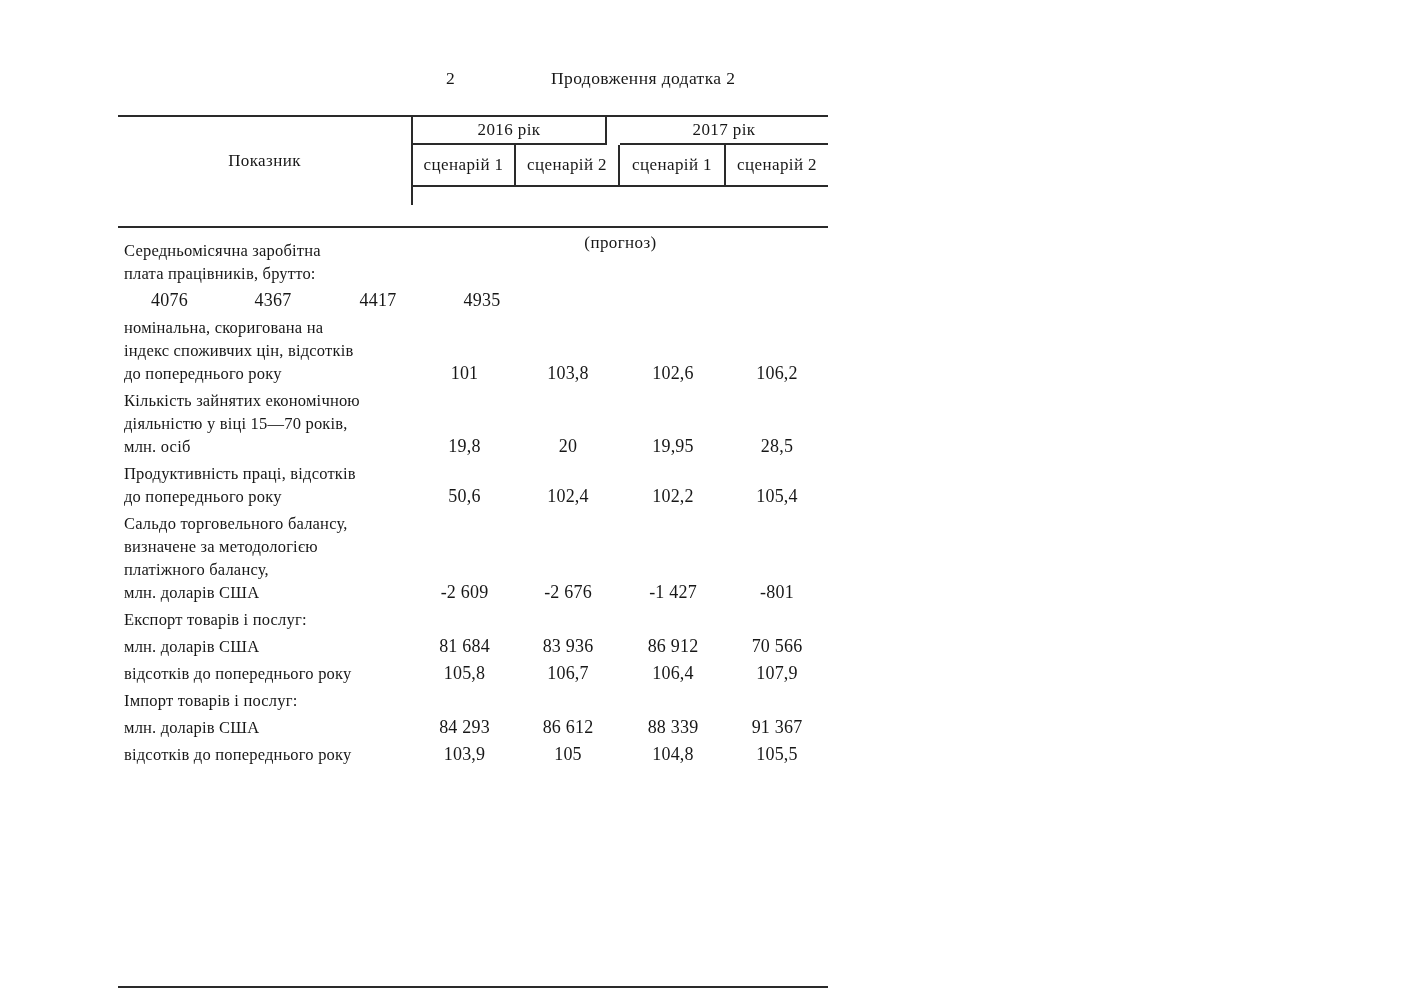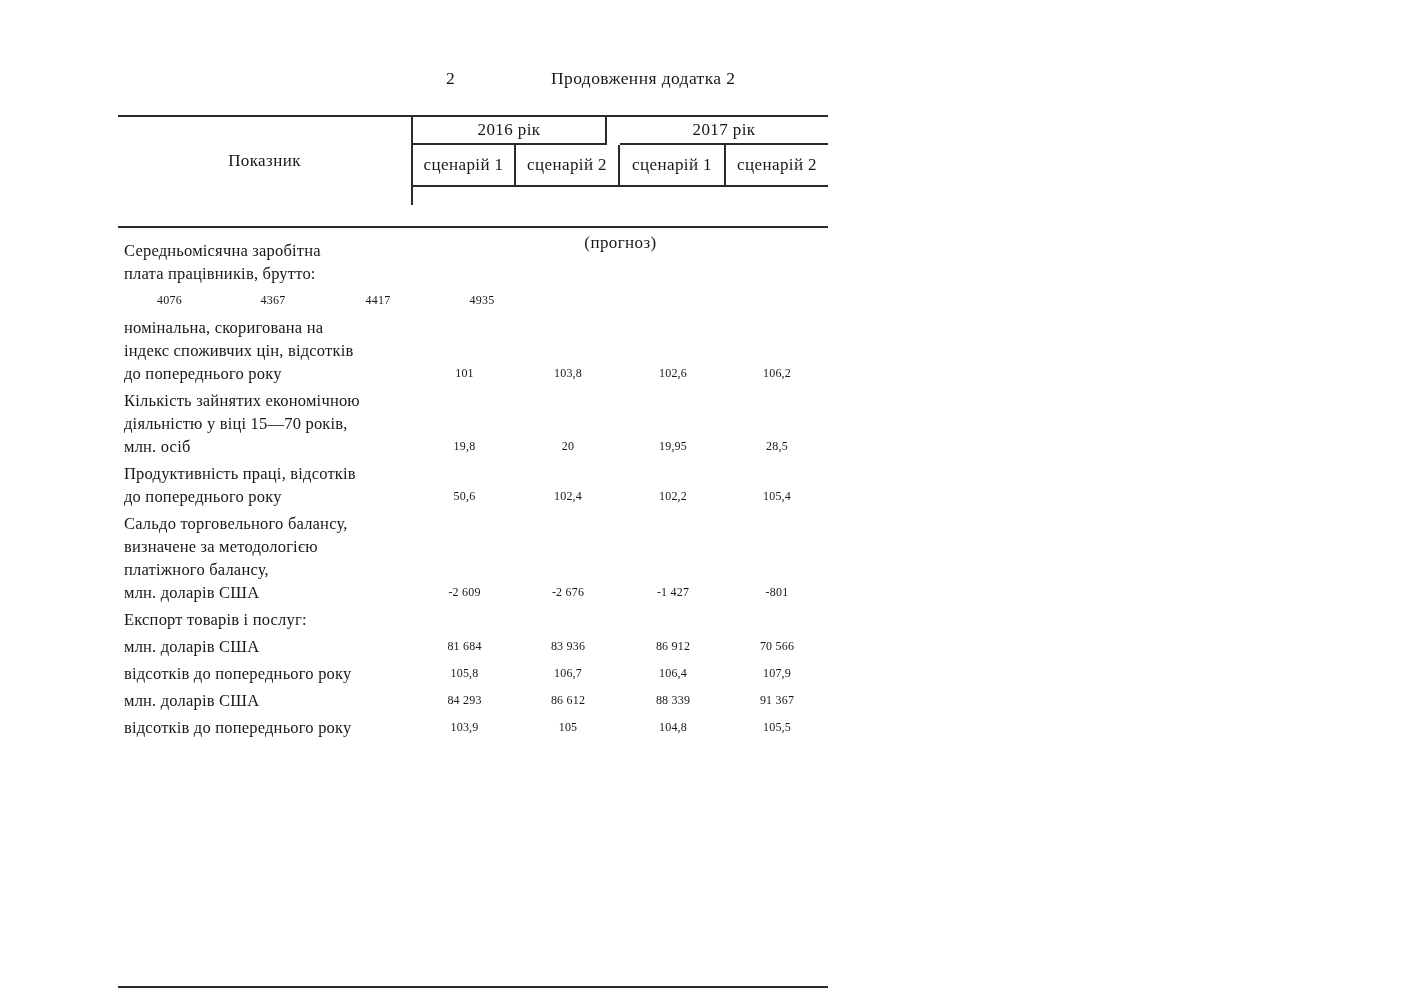--- a/index.html
+++ b/index.html
@@ -82,21 +82,21 @@
     width: 289px;
     padding-left: 6px;
     white-space: pre-line;
     line-height: 23px;
     font-size: 16.5px;
     letter-spacing: 0.2px;
   }
   .val {
     text-align: center;
     line-height: 23px;
-    font-size: 12px;
+    font-size: 18px;
     letter-spacing: 0.2px;
   }
   .v1 { width: 103px; }
   .v2 { width: 104px; }
   .v3 { width: 106px; }
   .v4 { width: 102px; }
   .bottom-line {
     position: absolute;
     left: 0;
     top: 871px;
@@ -204,20 +204,27 @@
       </div>
 
       <div class="row">
         <div class="lbl">відсотків до попереднього року</div>
         <div class="val v1">105,8</div>
         <div class="val v2">106,7</div>
         <div class="val v3">106,4</div>
         <div class="val v4">107,9</div>
       </div>
 
+      <div class="row">
+        <div class="lbl">Імпорт товарів і послуг:</div>
+        <div class="val v1"></div>
+        <div class="val v2"></div>
+        <div class="val v3"></div>
+        <div class="val v4"></div>
+      </div>
 
       <div class="row">
         <div class="lbl">млн. доларів США</div>
         <div class="val v1">84 293</div>
         <div class="val v2">86 612</div>
         <div class="val v3">88 339</div>
         <div class="val v4">91 367</div>
       </div>
 
       <div class="row">

